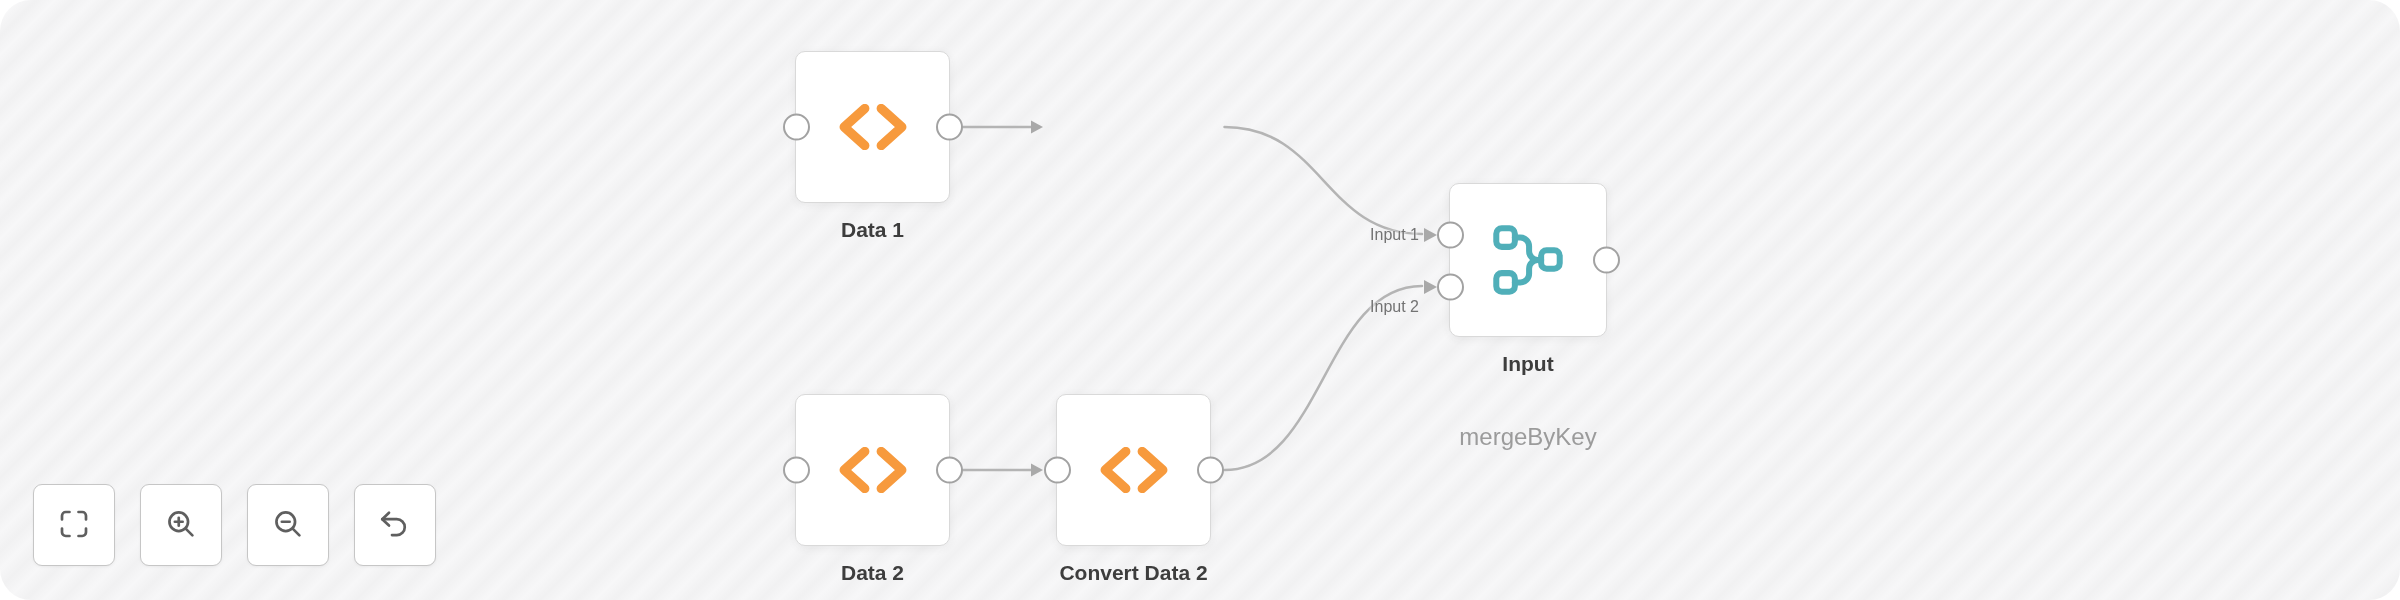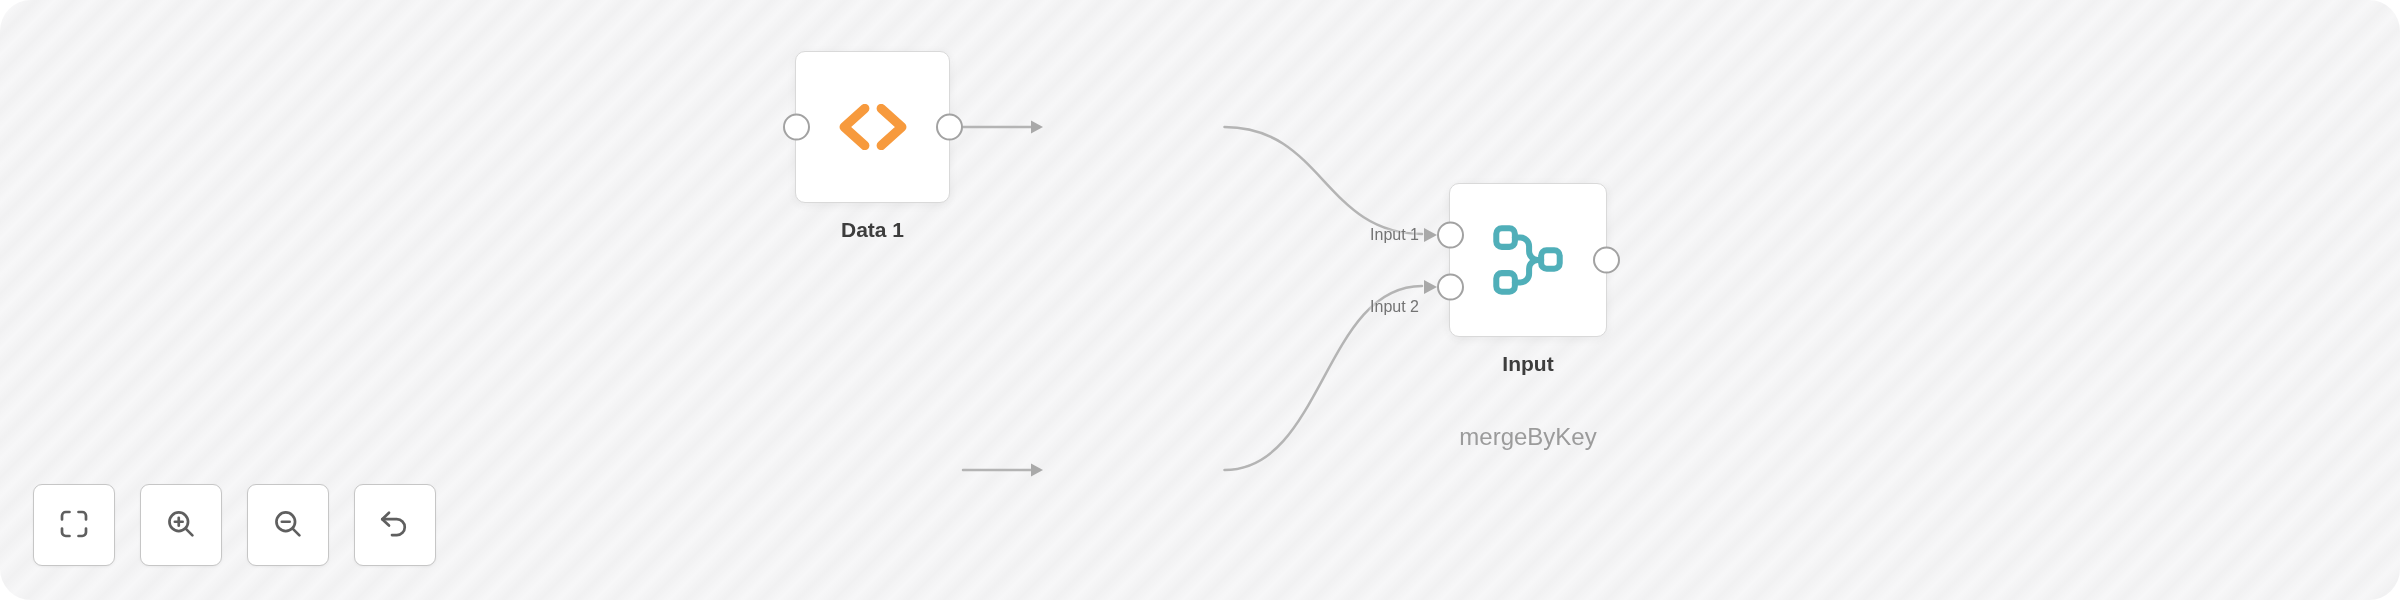--- a/index.html
+++ b/index.html
@@ -94,21 +94,43 @@
     <span class="node-icon">
       <svg width="70" height="46" viewBox="0 0 68 44">
         <polyline points="26,4 6,22 26,40" fill="none" stroke="#f79a3d" stroke-width="9" stroke-linecap="round" stroke-linejoin="round"></polyline>
         <polyline points="42,4 62,22 42,40" fill="none" stroke="#f79a3d" stroke-width="9" stroke-linecap="round" stroke-linejoin="round"></polyline>
       </svg>
     </span>
     <div class="node-title">Data 1</div>
   </div>
 
 
+  <div class="node" id="node-data2">
+    <span class="port in"></span>
+    <span class="port out"></span>
+    <span class="node-icon">
+      <svg width="70" height="46" viewBox="0 0 68 44">
+        <polyline points="26,4 6,22 26,40" fill="none" stroke="#f79a3d" stroke-width="9" stroke-linecap="round" stroke-linejoin="round"></polyline>
+        <polyline points="42,4 62,22 42,40" fill="none" stroke="#f79a3d" stroke-width="9" stroke-linecap="round" stroke-linejoin="round"></polyline>
+      </svg>
+    </span>
+    <div class="node-title">Data 2</div>
+  </div>
 
+  <div class="node" id="node-convert2">
+    <span class="port in"></span>
+    <span class="port out"></span>
+    <span class="node-icon">
+      <svg width="70" height="46" viewBox="0 0 68 44">
+        <polyline points="26,4 6,22 26,40" fill="none" stroke="#f79a3d" stroke-width="9" stroke-linecap="round" stroke-linejoin="round"></polyline>
+        <polyline points="42,4 62,22 42,40" fill="none" stroke="#f79a3d" stroke-width="9" stroke-linecap="round" stroke-linejoin="round"></polyline>
+      </svg>
+    </span>
+    <div class="node-title">Convert Data 2</div>
+  </div>
 
   <div class="node" id="node-merge">
     <span class="port in1" style="position:absolute;width:27px;height:27px;border-radius:50%;background:#fff;border:2.5px solid #a2a2a2;box-sizing:border-box;z-index:3;"></span>
     <span class="port in2"></span>
     <span class="port out"></span>
     <span class="input-arrow a1"></span>
     <span class="input-arrow a2"></span>
     <div class="input-label l1">Input 1</div>
     <div class="input-label l2">Input 2</div>
     <span class="node-icon">

